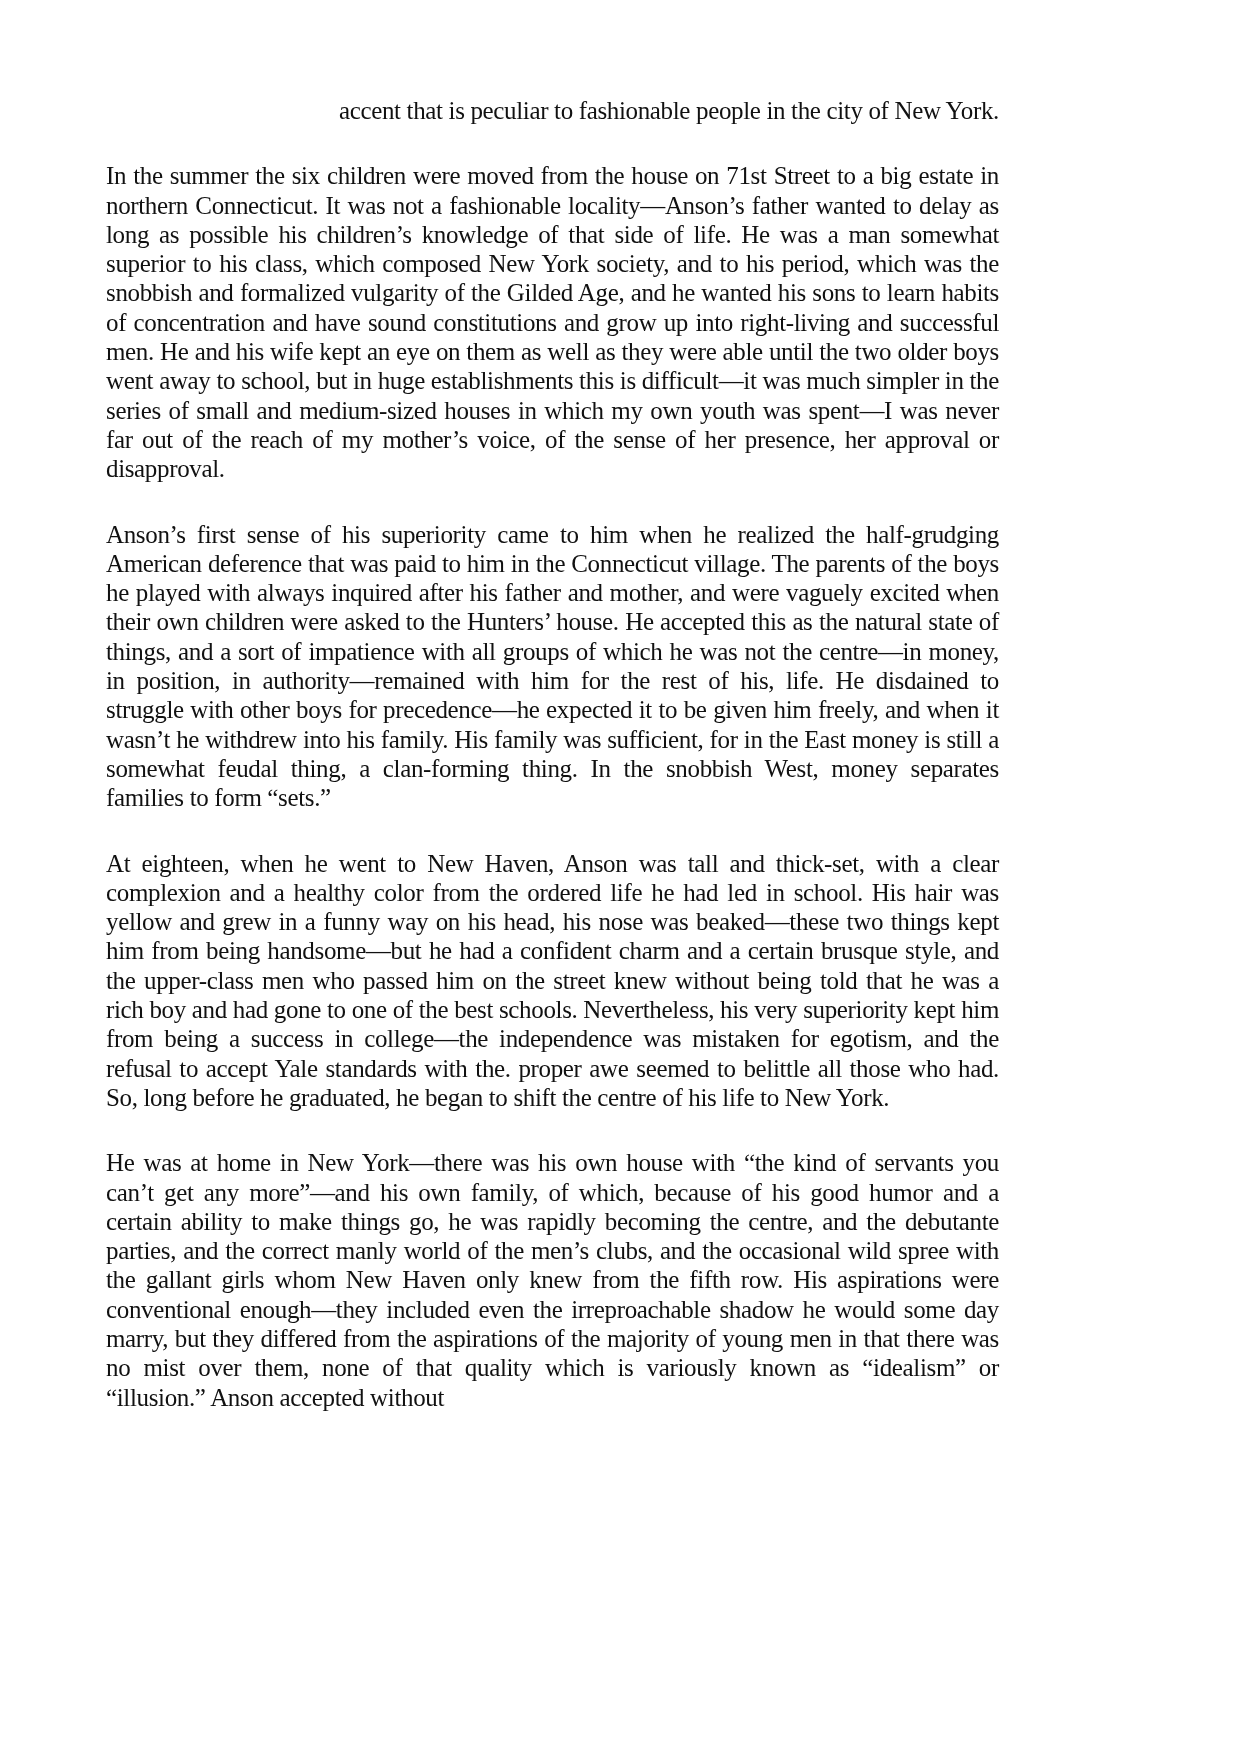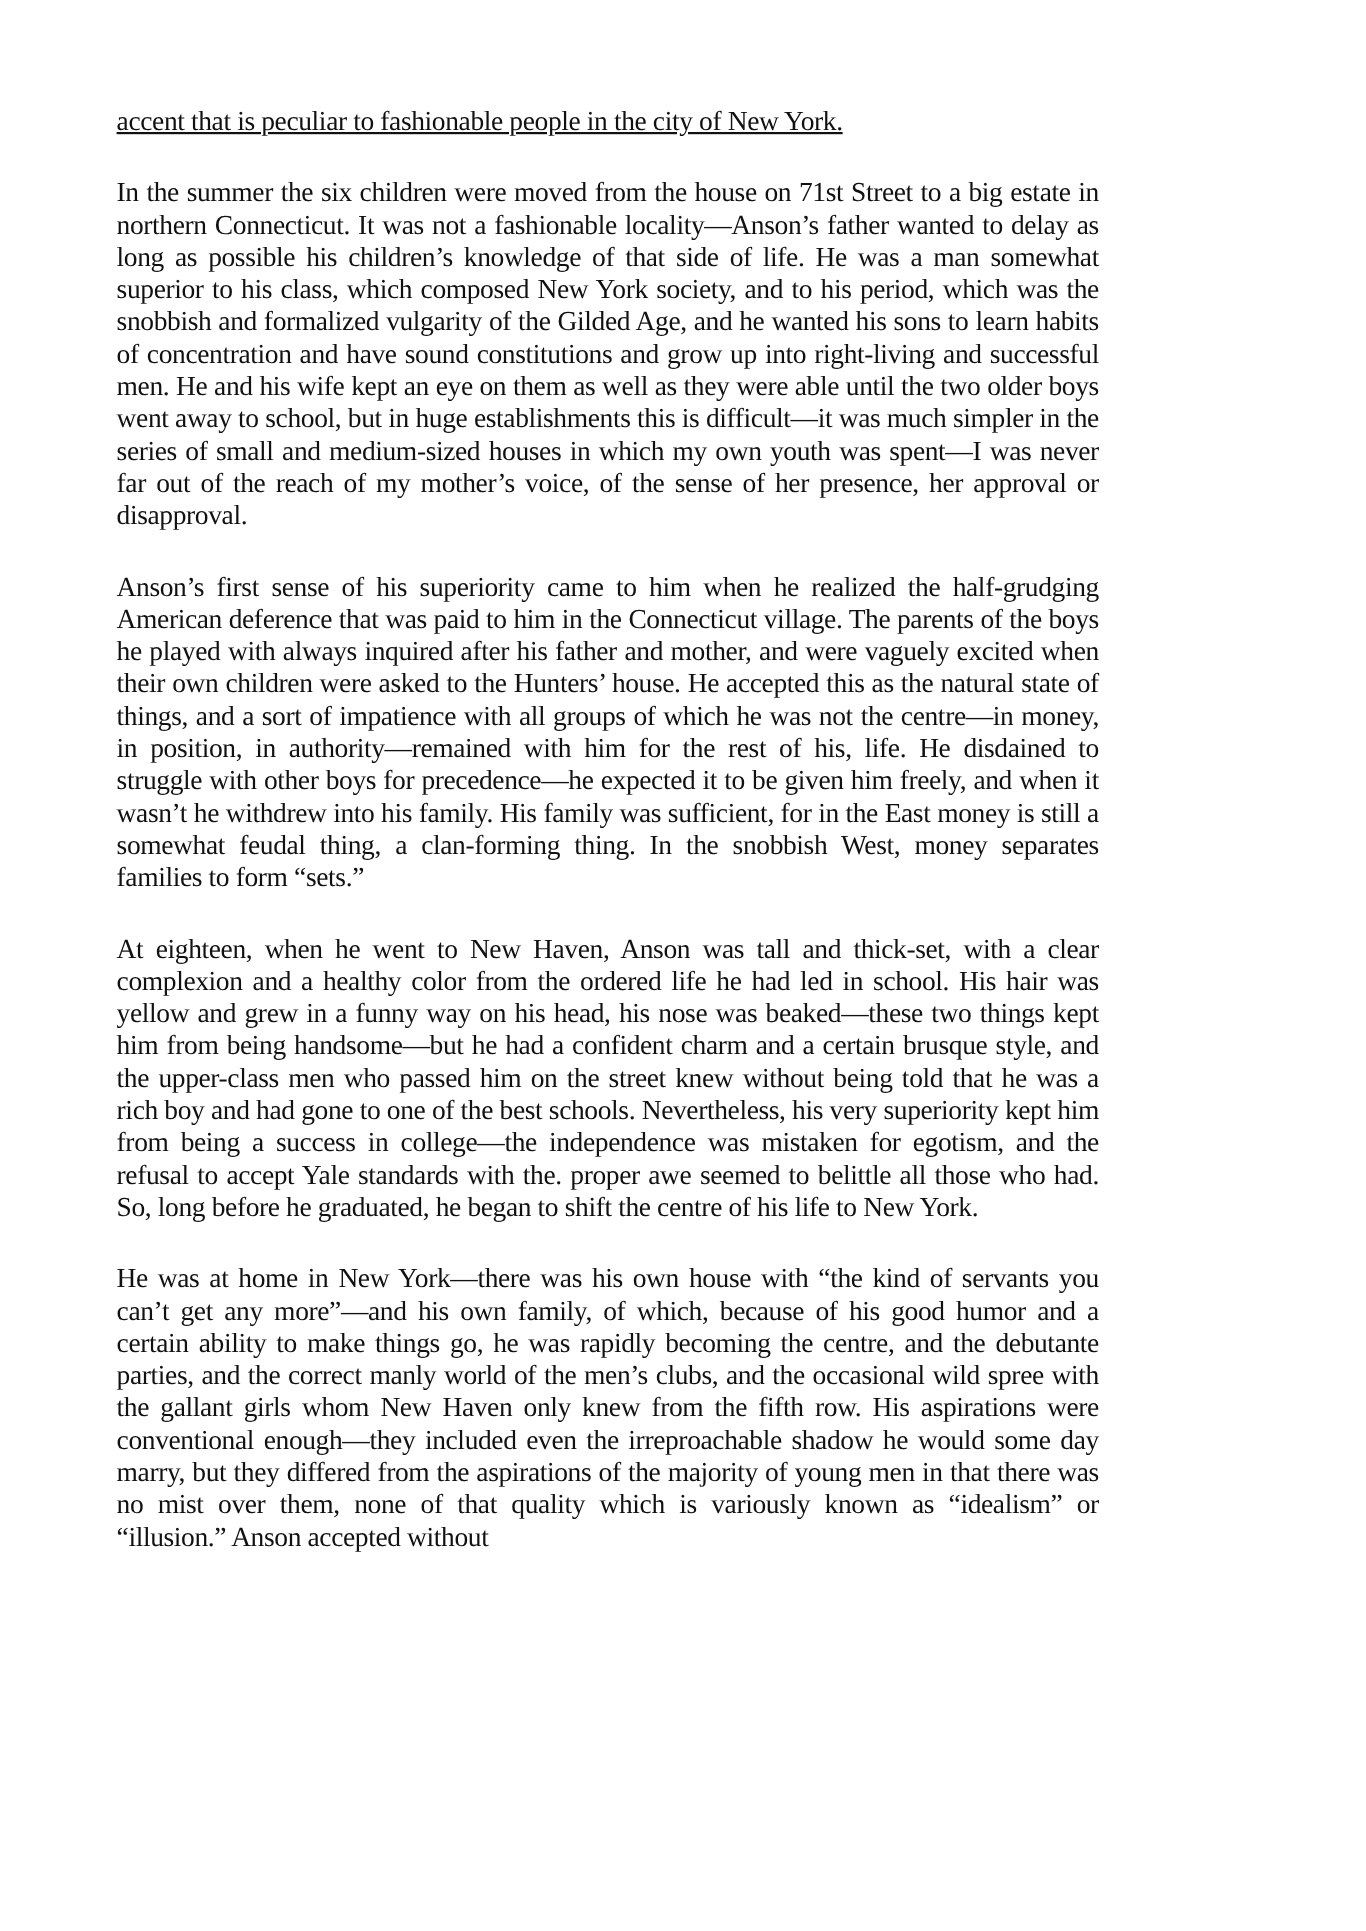--- a/index.html
+++ b/index.html
@@ -23,22 +23,21 @@
       line-height: 29.3px;
       color: #111111;
     }
     .para {
       margin: 0 0 36px 0;
       text-align: justify;
       text-justify: inter-word;
       letter-spacing: -0.35px;
     }
     .para.first {
-      text-align: left;
-      text-decoration: underline;
+      text-align: right;
     }
   </style>
 </head>
 <body>
 
 <div class="page">
   <p class="para first">accent that is peculiar to fashionable people in the city of New York.</p>
   <p class="para">In the summer the six children were moved from the house on 71st Street to a big estate in northern Connecticut. It was not a fashionable locality—Anson’s father wanted to delay as long as possible his children’s knowledge of that side of life. He was a man somewhat superior to his class, which composed New York society, and to his period, which was the snobbish and formalized vulgarity of the Gilded Age, and he wanted his sons to learn habits of concentration and have sound constitutions and grow up into right-living and successful men. He and his wife kept an eye on them as well as they were able until the two older boys went away to school, but in huge establishments this is difficult—it was much simpler in the series of small and medium-sized houses in which my own youth was spent—I was never far out of the reach of my mother’s voice, of the sense of her presence, her approval or disapproval.</p>
   <p class="para">Anson’s first sense of his superiority came to him when he realized the half-grudging American deference that was paid to him in the Connecticut village. The parents of the boys he played with always inquired after his father and mother, and were vaguely excited when their own children were asked to the Hunters’ house. He accepted this as the natural state of things, and a sort of impatience with all groups of which he was not the centre—in money, in position, in authority—remained with him for the rest of his, life. He disdained to struggle with other boys for precedence—he expected it to be given him freely, and when it wasn’t he withdrew into his family. His family was sufficient, for in the East money is still a somewhat feudal thing, a clan-forming thing. In the snobbish West, money separates families to form “sets.”</p>
   <p class="para">At eighteen, when he went to New Haven, Anson was tall and thick-set, with a clear complexion and a healthy color from the ordered life he had led in school. His hair was yellow and grew in a funny way on his head, his nose was beaked—these two things kept him from being handsome—but he had a confident charm and a certain brusque style, and the upper-class men who passed him on the street knew without being told that he was a rich boy and had gone to one of the best schools. Nevertheless, his very superiority kept him from being a success in college—the independence was mistaken for egotism, and the refusal to accept Yale standards with the. proper awe seemed to belittle all those who had. So, long before he graduated, he began to shift the centre of his life to New York.</p>

